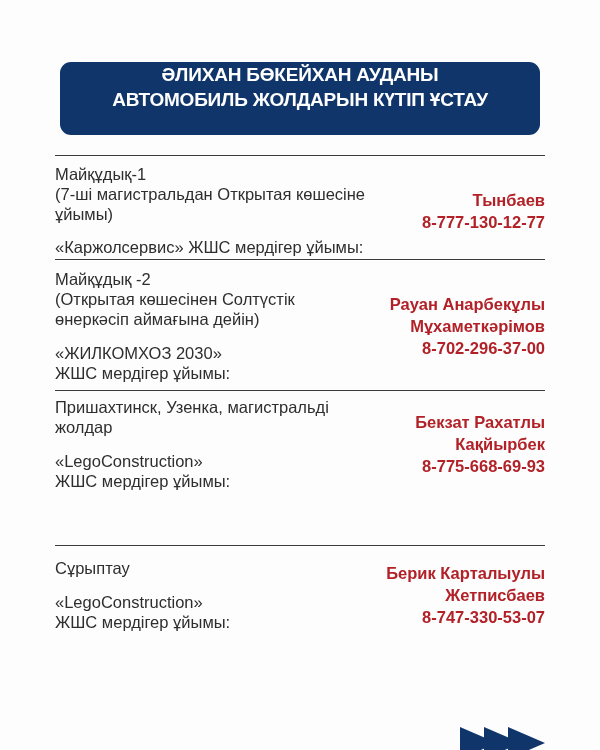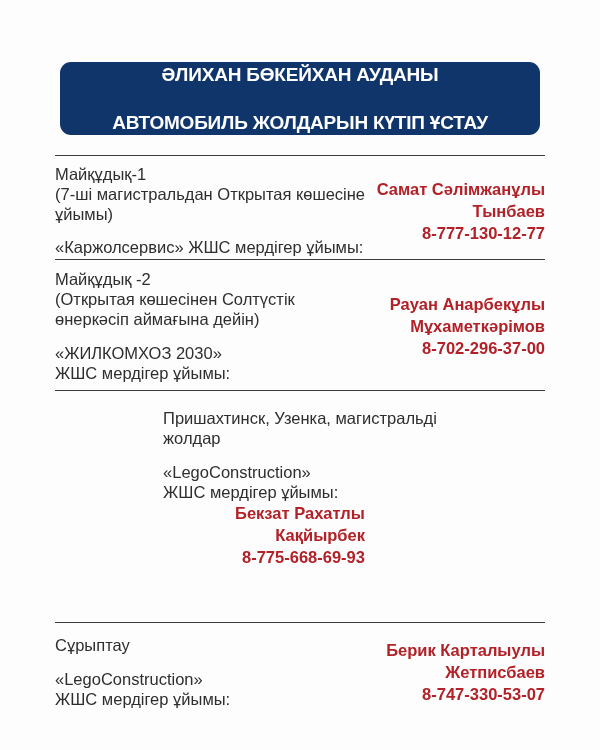--- a/index.html
+++ b/index.html
@@ -10,33 +10,33 @@
     --bg:#fdfdfd;
   }
   *{margin:0;padding:0;box-sizing:border-box;}
   html,body{width:600px;height:750px;overflow:hidden;background:var(--bg);
     font-family:"Liberation Sans","DejaVu Sans",sans-serif;color:var(--ink);}
   .banner{
     margin:62px 60px 20px 60px;
     height:73px;
     background:var(--navy);
     border-radius:11px;
-    display:flex;flex-direction:column;align-items:center;justify-content:space-between;
+    display:flex;flex-direction:column;align-items:center;justify-content:flex-start;
     color:#fff;font-weight:bold;font-size:19px;line-height:25px;
     letter-spacing:-0.2px;text-align:center;
     transform-origin:center;
   }
   .content{margin:0 55px;}
   .section{
     border-top:1.5px solid var(--divider);
     display:flex;justify-content:space-between;align-items:center;
   }
   .section.s1{padding:8px 0 2px 0;}
   .section.s2{padding:9px 0 7px 0;}
-  .section.s3{padding:17px 0 6px 0;flex-direction:column;}
+  .section.s3{padding:6px 0 6px 0;}
   .section.s4{padding:12px 0 0 0;margin-top:48px;}
   .left{font-size:16.5px;line-height:20px;color:var(--ink);}
   .left .line{white-space:nowrap;}
   .contractor{margin-top:13px;}
   .s2 .contractor,.s3 .contractor,.s4 .contractor{margin-top:14px;}
   .right{
     flex-shrink:0;text-align:right;
     color:var(--red);font-weight:bold;font-size:16.5px;line-height:22px;
     padding-top:0;
   }
@@ -68,21 +68,20 @@
       <div>
         <div class="line">Майқұдық-1</div>
         <div class="line">(7-ші магистральдан Открытая көшесіне</div>
         <div class="line">ұйымы)</div>
       </div>
       <div class="contractor">
         <div class="line">«Каржолсервис» ЖШС мердігер ұйымы:</div>
       </div>
     </div>
     <div class="right">
-      <div>Самат Сәлімжанұлы</div>
       <div>Тынбаев</div>
       <div>8-777-130-12-77</div>
     </div>
   </div>
 
   <div class="section s2">
     <div class="left">
       <div>
         <div class="line">Майқұдық -2</div>
         <div class="line">(Открытая көшесінен Солтүстік</div>

